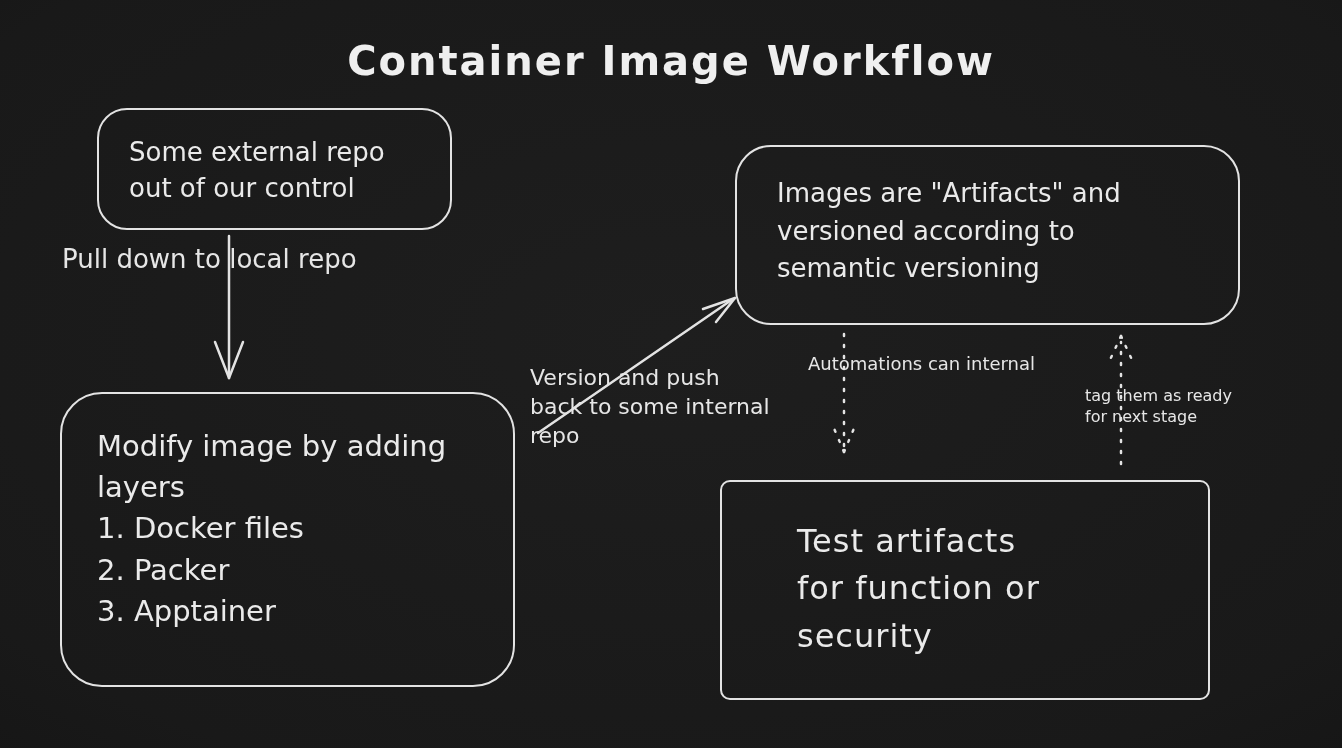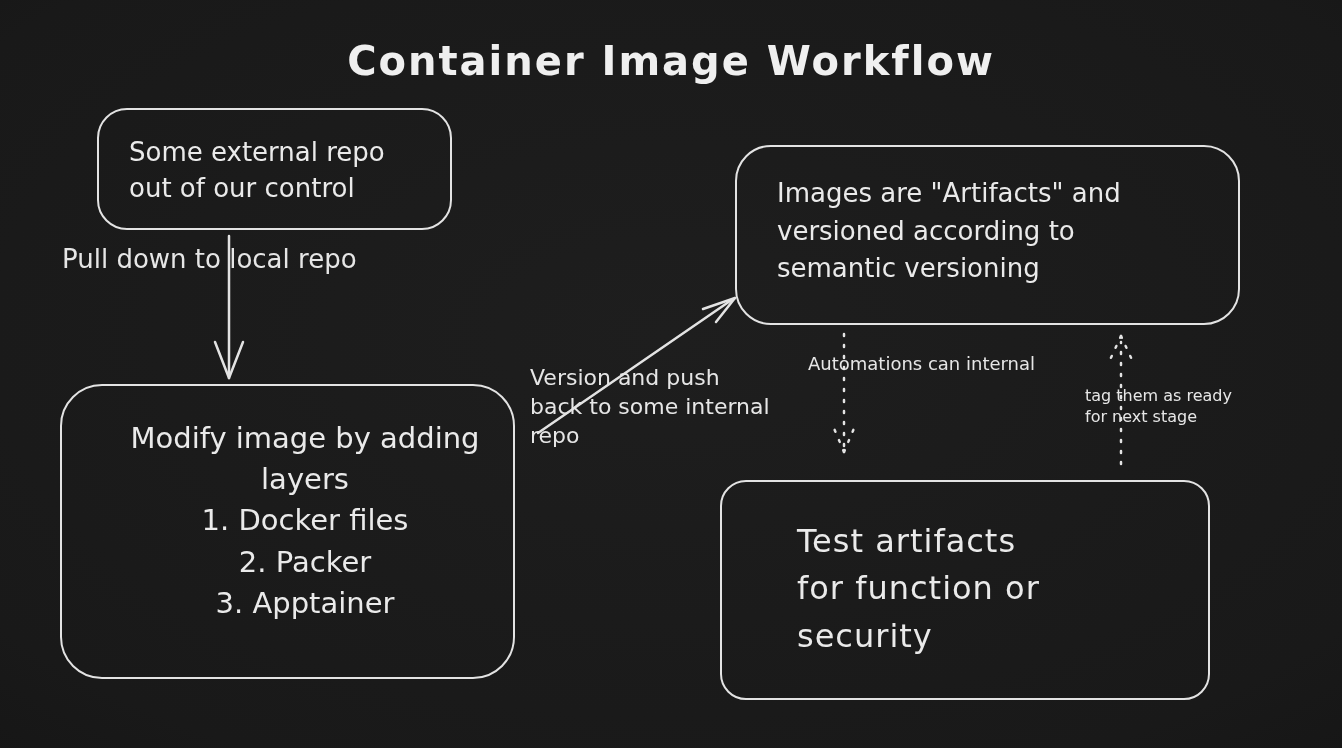--- a/index.html
+++ b/index.html
@@ -36,27 +36,27 @@
   }
   .edge-label {
     position: absolute;
     white-space: pre-line;
     color: #e6e6e6;
   }
 
   .node-a { left: 65px; top: 108px; width: 355px; height: 122px; border-radius: 30px; margin-left: 32px; }
   .node-a .node-text { padding: 24px 0 0 30px; font-size: 26px; line-height: 1.4; }
 
-  .node-b { left: 60px; top: 384px; width: 455px; height: 295px; border-radius: 42px; text-align: center; }
+  .node-b { left: 60px; top: 392px; width: 455px; height: 295px; border-radius: 42px; }
   .node-b .node-text { padding: 32px 0 0 35px; font-size: 29px; line-height: 1.42; }
 
   .node-c { left: 735px; top: 145px; width: 505px; height: 180px; border-radius: 36px; }
   .node-c .node-text { padding: 28px 0 0 40px; font-size: 26px; line-height: 1.45; }
 
-  .node-d { left: 720px; top: 480px; width: 490px; height: 220px; border-radius: 26px; }
+  .node-d { left: 720px; top: 480px; width: 490px; height: 220px; border-radius: 10px; }
   .node-d .node-text { padding: 36px 0 0 75px; font-size: 32px; line-height: 1.48; letter-spacing: 1px; }
 
   .label-pull-down   { left: 62px;  top: 244px;  font-size: 26px; }
   .label-version     { left: 530px; top: 363px;  font-size: 22px; line-height: 1.32; }
   .label-automations { left: 808px; top: 353px;  font-size: 18px; }
   .label-tag-ready   { left: 1085px; top: 385px; font-size: 16px; line-height: 1.32; }
 </style>
 </head>
 <body>
 

